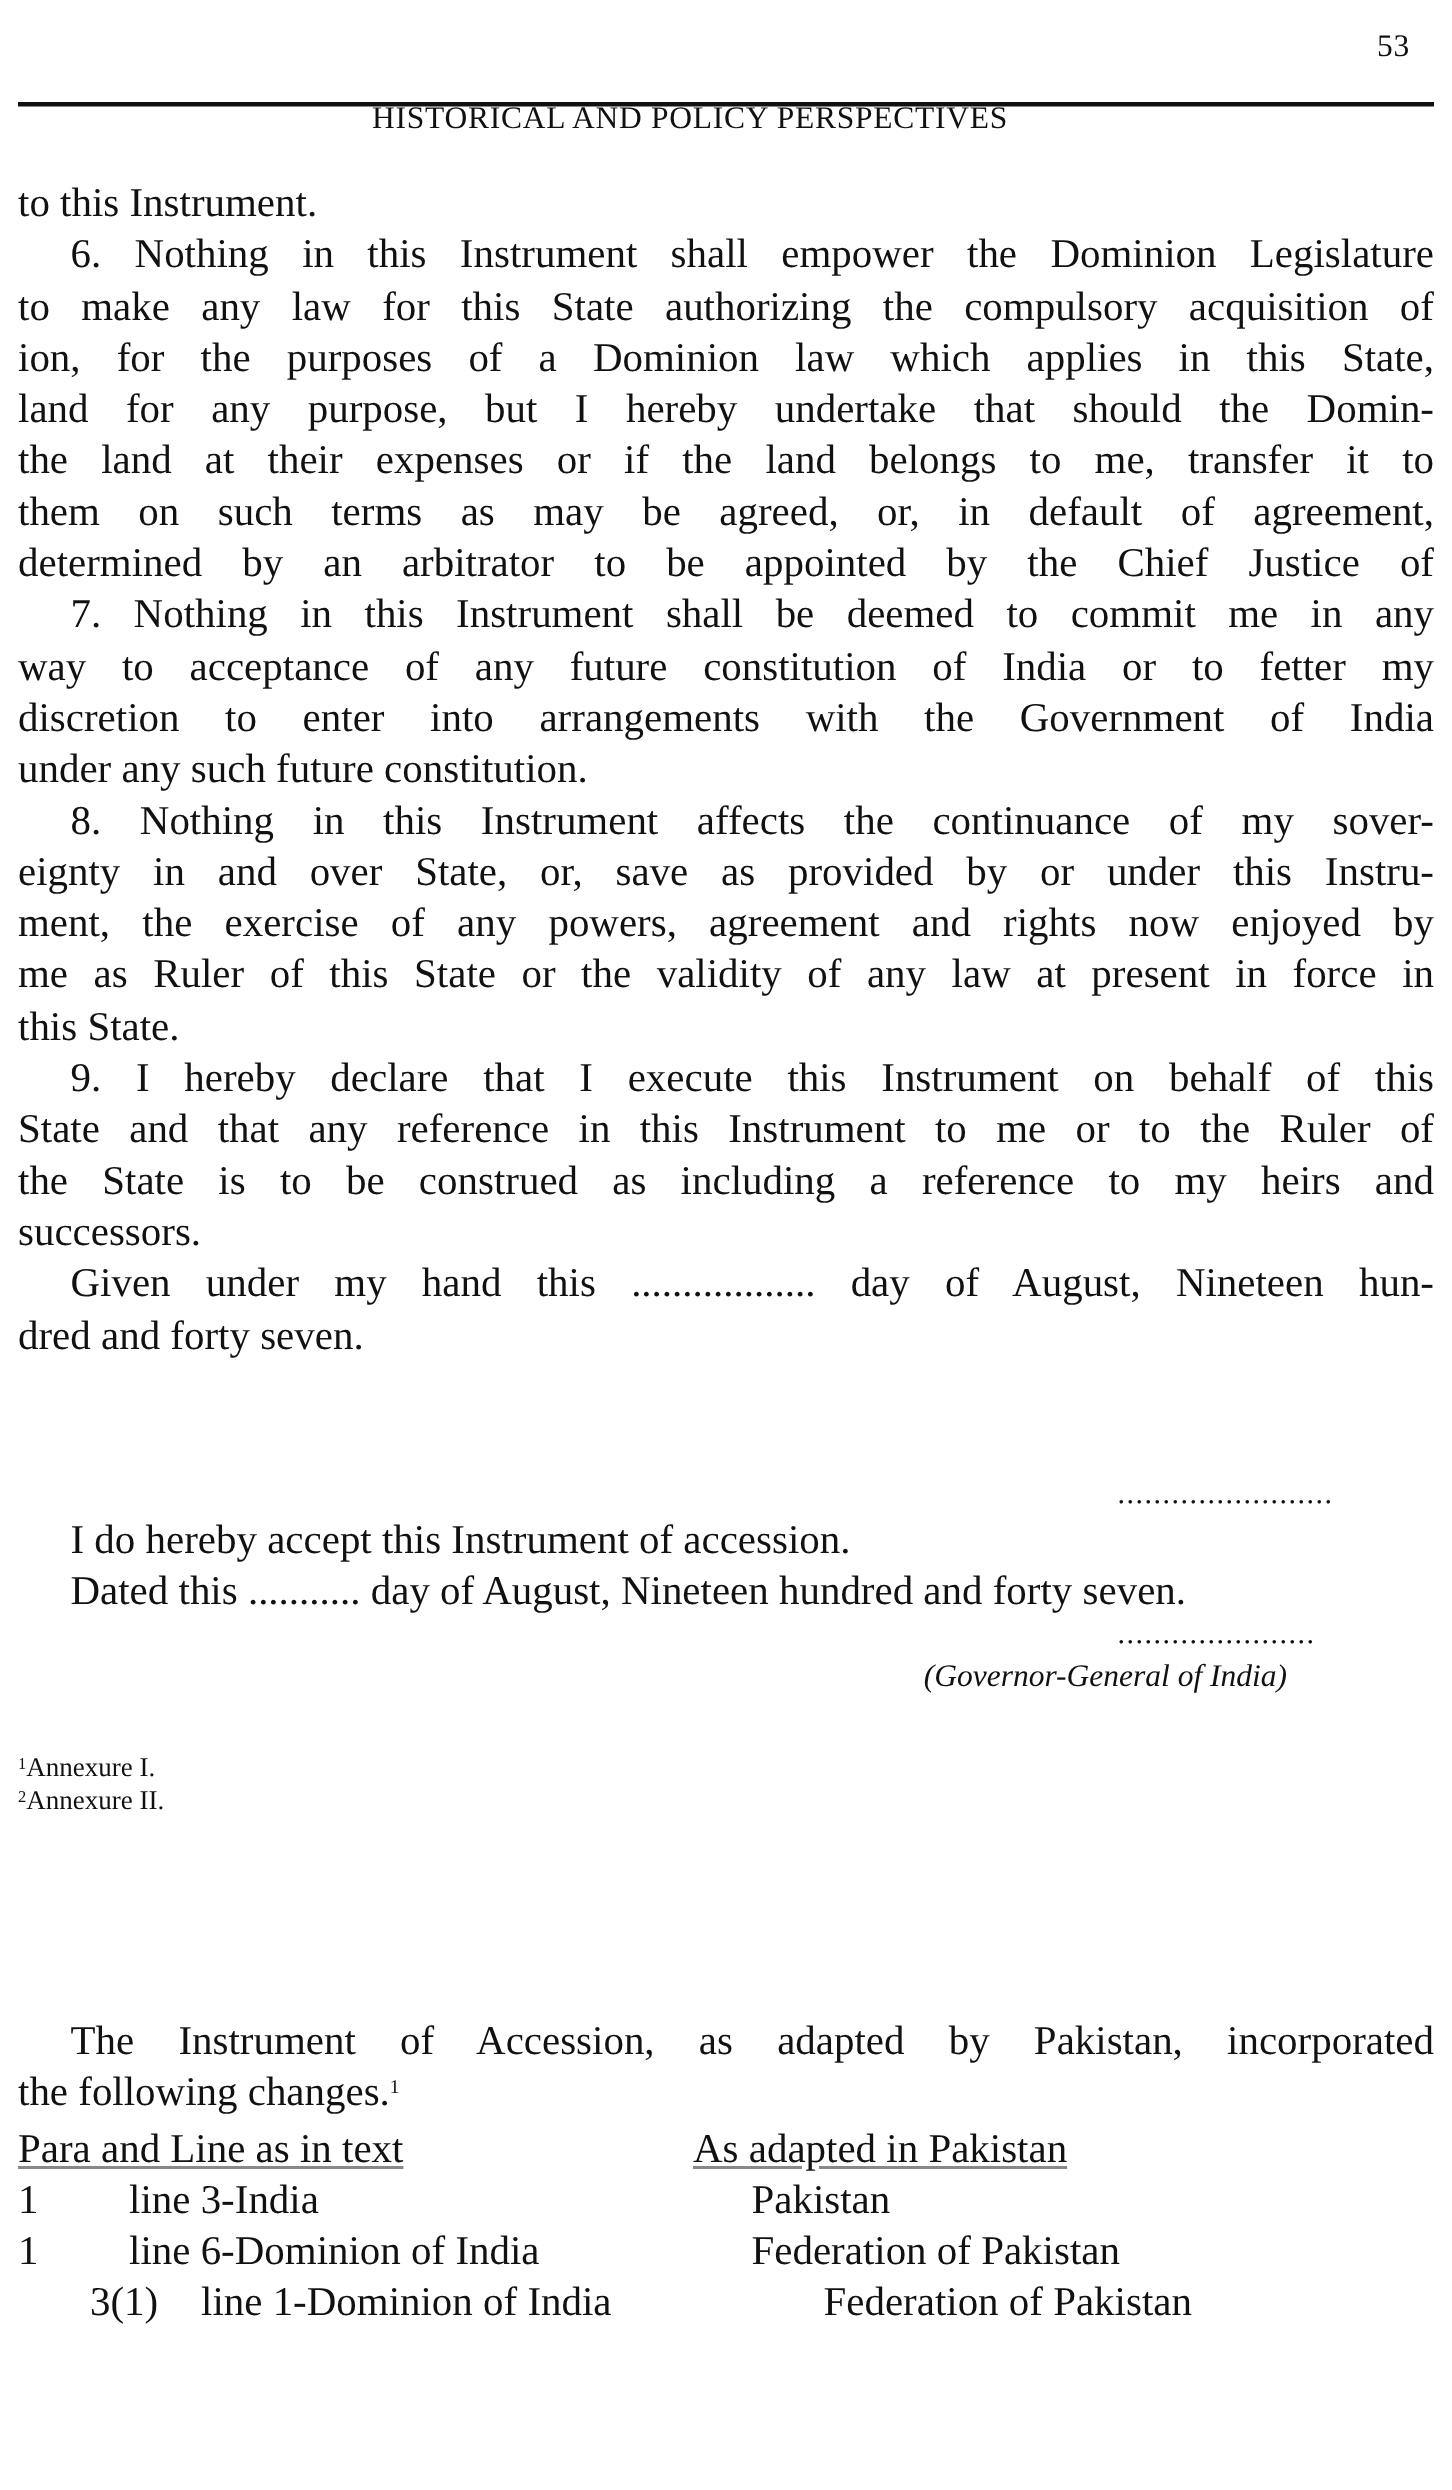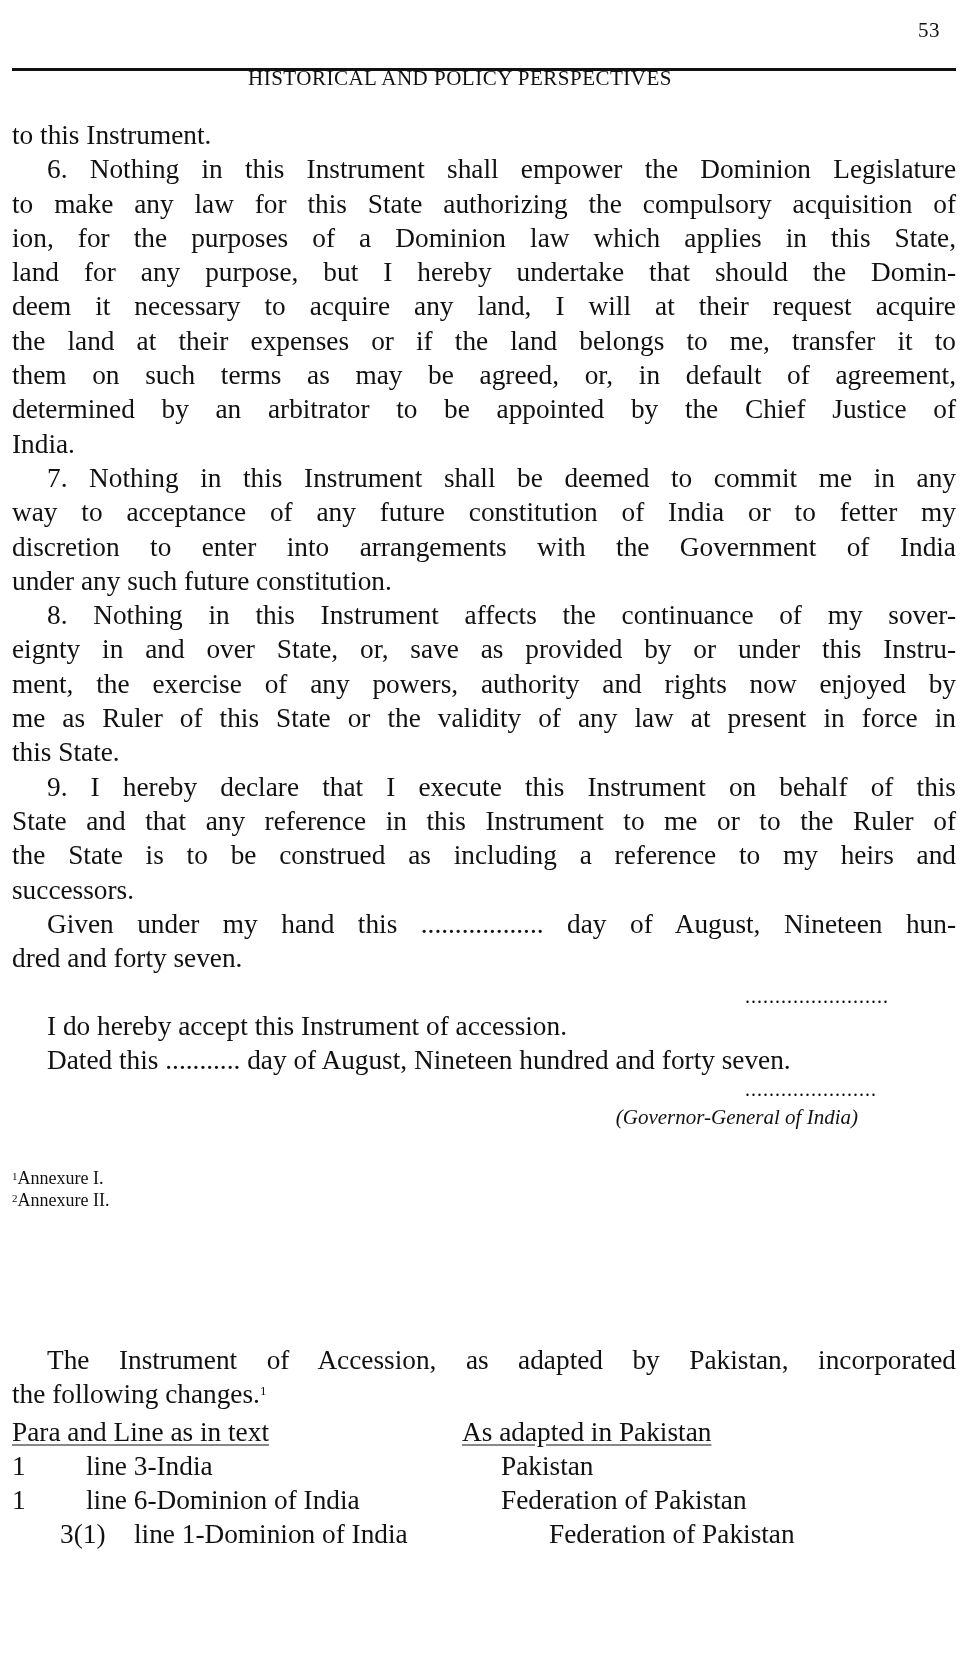--- a/index.html
+++ b/index.html
@@ -44,38 +44,36 @@
   <div class="body" style="top:118px;">
     <p class="p">
       <span class="line last">to this Instrument.</span>
     </p>
 
     <p class="p">
       <span class="line" style="padding-left:35px">6. Nothing in this Instrument shall empower the Dominion Legislature</span>
       <span class="line">to make any law for this State authorizing the compulsory acquisition of</span>
       <span class="line">ion, for the purposes of a Dominion law which applies in this State,</span>
       <span class="line">land for any purpose, but I hereby undertake that should the Domin-</span>
-      <span class="line">deem it necessary to acquire any land, I will at their request acquire</span>
       <span class="line">the land at their expenses or if the land belongs to me, transfer it to</span>
       <span class="line">them on such terms as may be agreed, or, in default of agreement,</span>
       <span class="line">determined by an arbitrator to be appointed by the Chief Justice of</span>
-      <span class="line last">India.</span>
     </p>
 
     <p class="p">
       <span class="line" style="padding-left:35px">7. Nothing in this Instrument shall be deemed to commit me in any</span>
       <span class="line">way to acceptance of any future constitution of India or to fetter my</span>
       <span class="line">discretion to enter into arrangements with the Government of India</span>
       <span class="line last">under any such future constitution.</span>
     </p>
 
     <p class="p">
       <span class="line" style="padding-left:35px">8. Nothing in this Instrument affects the continuance of my sover-</span>
       <span class="line">eignty in and over State, or, save as provided by or under this Instru-</span>
-      <span class="line">ment, the exercise of any powers, authority and rights now enjoyed by</span>
+      <span class="line">ment, the exercise of any powers, agreement and rights now enjoyed by</span>
       <span class="line">me as Ruler of this State or the validity of any law at present in force in</span>
       <span class="line last">this State.</span>
     </p>
 
     <p class="p">
       <span class="line" style="padding-left:35px">9. I hereby declare that I execute this Instrument on behalf of this</span>
       <span class="line">State and that any reference in this Instrument to me or to the Ruler of</span>
       <span class="line">the State is to be construed as including a reference to my heirs and</span>
       <span class="line last">successors.</span>
     </p>

